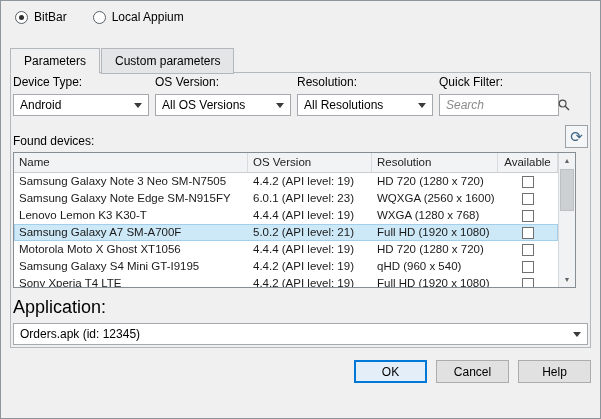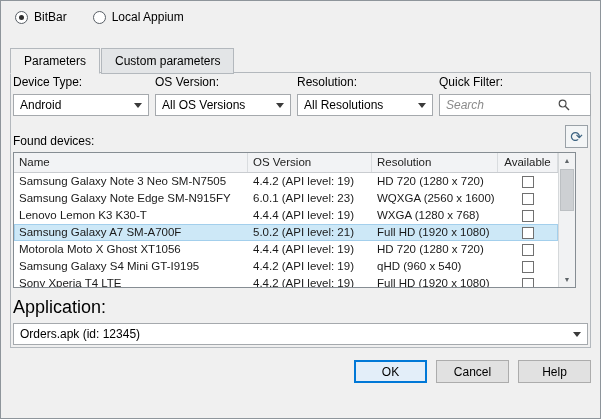--- a/index.html
+++ b/index.html
@@ -22,21 +22,21 @@
   .tab.active { background: #f0f0f0; border-bottom: 1px solid #f0f0f0; z-index: 3; }
 
   .panel { margin: 12px 9px; border: 1px solid #b3b8bd; padding: 2px; background: #f0f0f0; position: relative; z-index: 1; }
 
   .filter-grid { display: flex; gap: 6px; }
   .filter-block { width: 136px; }
   .filter-label { font-size: 12px; display: block; margin-bottom: 5px; white-space: nowrap; }
   .select { position: relative; height: 22px; background: #fff; border: 1px solid #a5a9ad; font-size: 12px; line-height: 20px; padding: 0 20px 0 6px; white-space: nowrap; overflow: hidden; }
   .dd-arrow { position: absolute; right: 6px; top: 8px; width: 0; height: 0; border-left: 4px solid transparent; border-right: 4px solid transparent; border-top: 5px solid #3a3a3a; }
   .search-wrap { position: relative; width: 136px; }
-  .search-input { width: 152px; height: 22px; border: 1px solid #a5a9ad; padding: 0 22px 0 6px; font-size: 12px; font-family: "Liberation Sans", sans-serif; background: #fff; }
+  .search-input { width: 120px; height: 22px; border: 1px solid #a5a9ad; padding: 0 22px 0 6px; font-size: 12px; font-family: "Liberation Sans", sans-serif; background: #fff; }
   .search-input::placeholder { font-style: italic; color: #8a8a8a; }
   .search-icon { position: absolute; right: 5px; top: 5px; }
 
   .found-row { display: flex; justify-content: space-between; align-items: flex-end; margin-top: 9px; margin-bottom: 4px; text-align: center; }
   .found-label { font-size: 12px; }
   .refresh-btn { width: 23px; height: 23px; border: 1px solid #9aa1a7; background: #f3f5f6; display: flex; align-items: center; justify-content: center; font-size: 15px; line-height: 15px; color: #3f6583; }
 
   .table { position: relative; width: 563px; height: 136px; border: 1px solid #868d93; background: #fff; overflow: hidden; }
   .thead { display: grid; grid-template-columns: 234px 124px 126px 60px; height: 20px; background: #f2f3f5; border-bottom: 1px solid #c9ccd0; width: 544px; }
   .th { font-size: 11.5px; line-height: 19px; padding-left: 5px; border-right: 1px solid #d9dcdf; color: #222; white-space: nowrap; overflow: hidden; }

